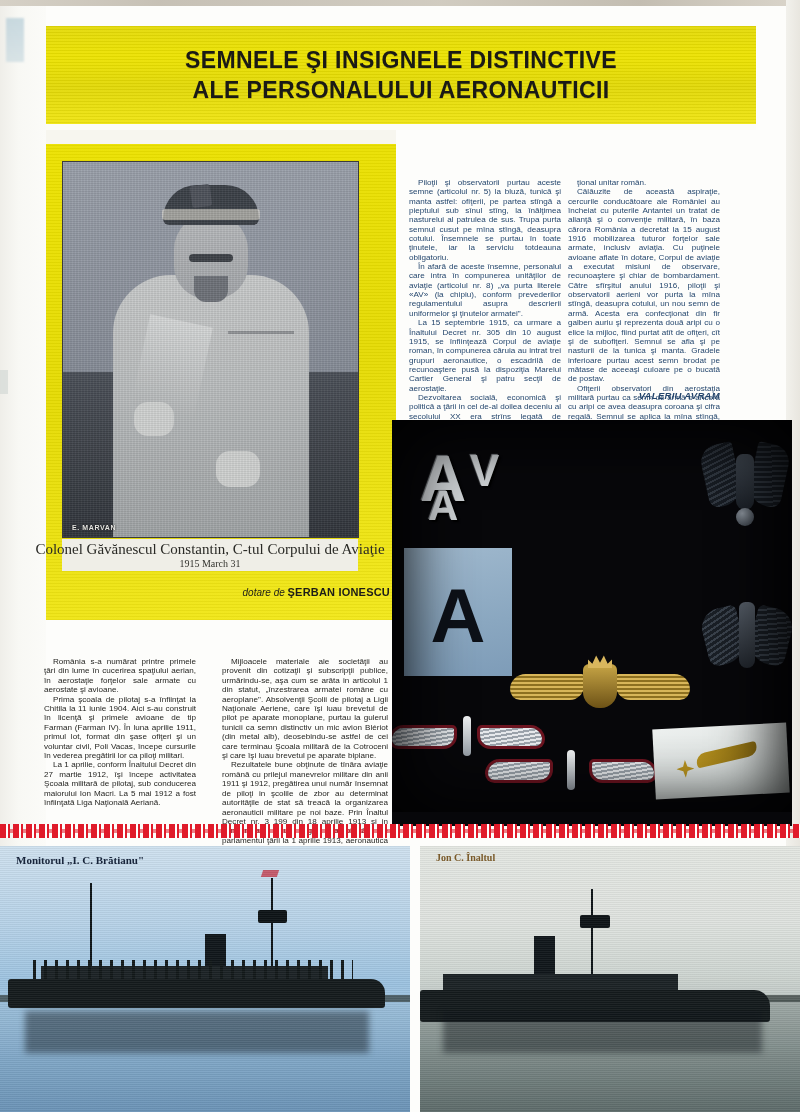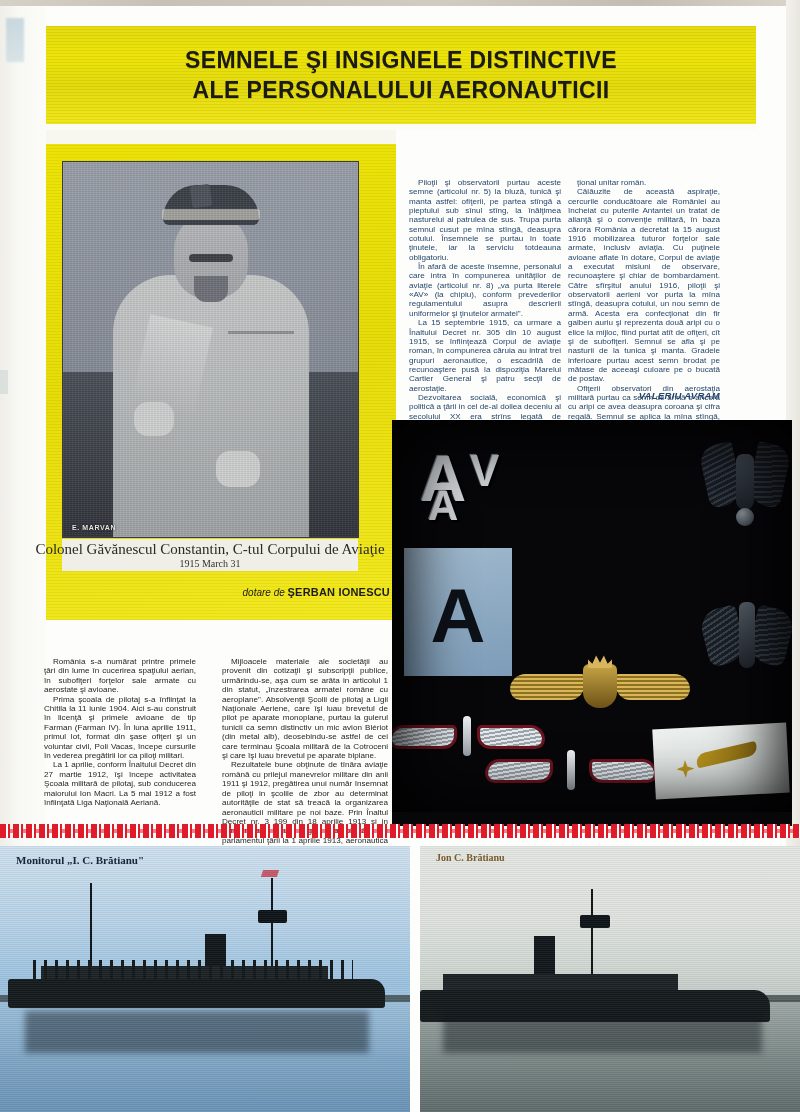--- a/index.html
+++ b/index.html
@@ -354,21 +354,21 @@
 
     <div class="card">
       <div class="star"></div>
       <div class="feather"></div>
     </div>
 
     <div class="vig"></div>
   </div>
 
   <div class="col col-bot" id="col-bot-1">
-    <p>România s-a numărat printre primele ţări din lume în cucerirea spaţiului aerian, în subofiţeri forţelor sale armate cu aerostate şi avioane.</p>
+    <p>România s-a numărat printre primele ţări din lume în cucerirea spaţiului aerian, în aerostaţie forţelor sale armate cu aerostate şi avioane.</p>
     <p>Prima şcoala de pilotaj s-a înfiinţat la Chitila la 11 iunie 1904. Aici s-au construit în licenţă şi primele avioane de tip Farman (Farman IV). În luna aprilie 1911, primul lot, format din şase ofiţeri şi un voluntar civil, Poli Vacas, începe cursurile în vederea pregătirii lor ca piloţi militari.</p>
     <p>La 1 aprilie, conform Înaltului Decret din 27 martie 1912, îşi începe activitatea Şcoala militară de pilotaj, sub conducerea maiorului Ion Macri. La 5 mai 1912 a fost înfiinţată Liga Naţională Aeriană.</p>
   </div>
   <div class="col col-bot" id="col-bot-2">
     <p>Mijloacele materiale ale societăţii au provenit din cotizaţii şi subscripţii publice, urmărindu-se, aşa cum se arăta in articolul 1 din statut, „înzestrarea armatei române cu aeroplane". Absolvenţii Şcolii de pilotaj a Ligii Naţionale Aeriene, care îşi luau brevetul de pilot pe aparate monoplane, purtau la gulerul tunicii ca semn distinctiv un mic avion Blériot (din metal alb), deosebindu-se astfel de cei care terminau Şcoala militară de la Cotroceni şi care îşi luau brevetul pe aparate biplane.</p>
     <p>Rezultatele bune obţinute de tînăra aviaţie română cu prilejul manevrelor militare din anii 1911 şi 1912, pregătirea unui număr însemnat de piloţi in şcolile de zbor au determinat autorităţile de stat să treacă la organizarea aeronauticii militare pe noi baze. Prin Înaltul Decret nr. 3 199 din 18 aprilie 1913 şi in conformitate cu legea aprobată de parlamentul ţării la 1 aprilie 1913, aeronautica militară devine armă de sine stătătoare.</p>
   </div>
 
   <div class="plate-strip"></div>
   <div class="divider">
@@ -398,15 +398,15 @@
     <div class="water"></div>
     <div class="shore"></div>
     <div class="mast"></div>
     <div class="top"></div>
     <div class="funnel"></div>
     <div class="deck"></div>
     <div class="hull"></div>
     <div class="refl"></div>
     <div class="grain"></div>
   </div>
-  <div class="ship-cap" id="ship-cap-right">Jon C. Brătianu</div>
+  <div class="ship-cap" id="ship-cap-right">Jon C. Înaltul</div>
 
 </div>
 
 </body></html>

